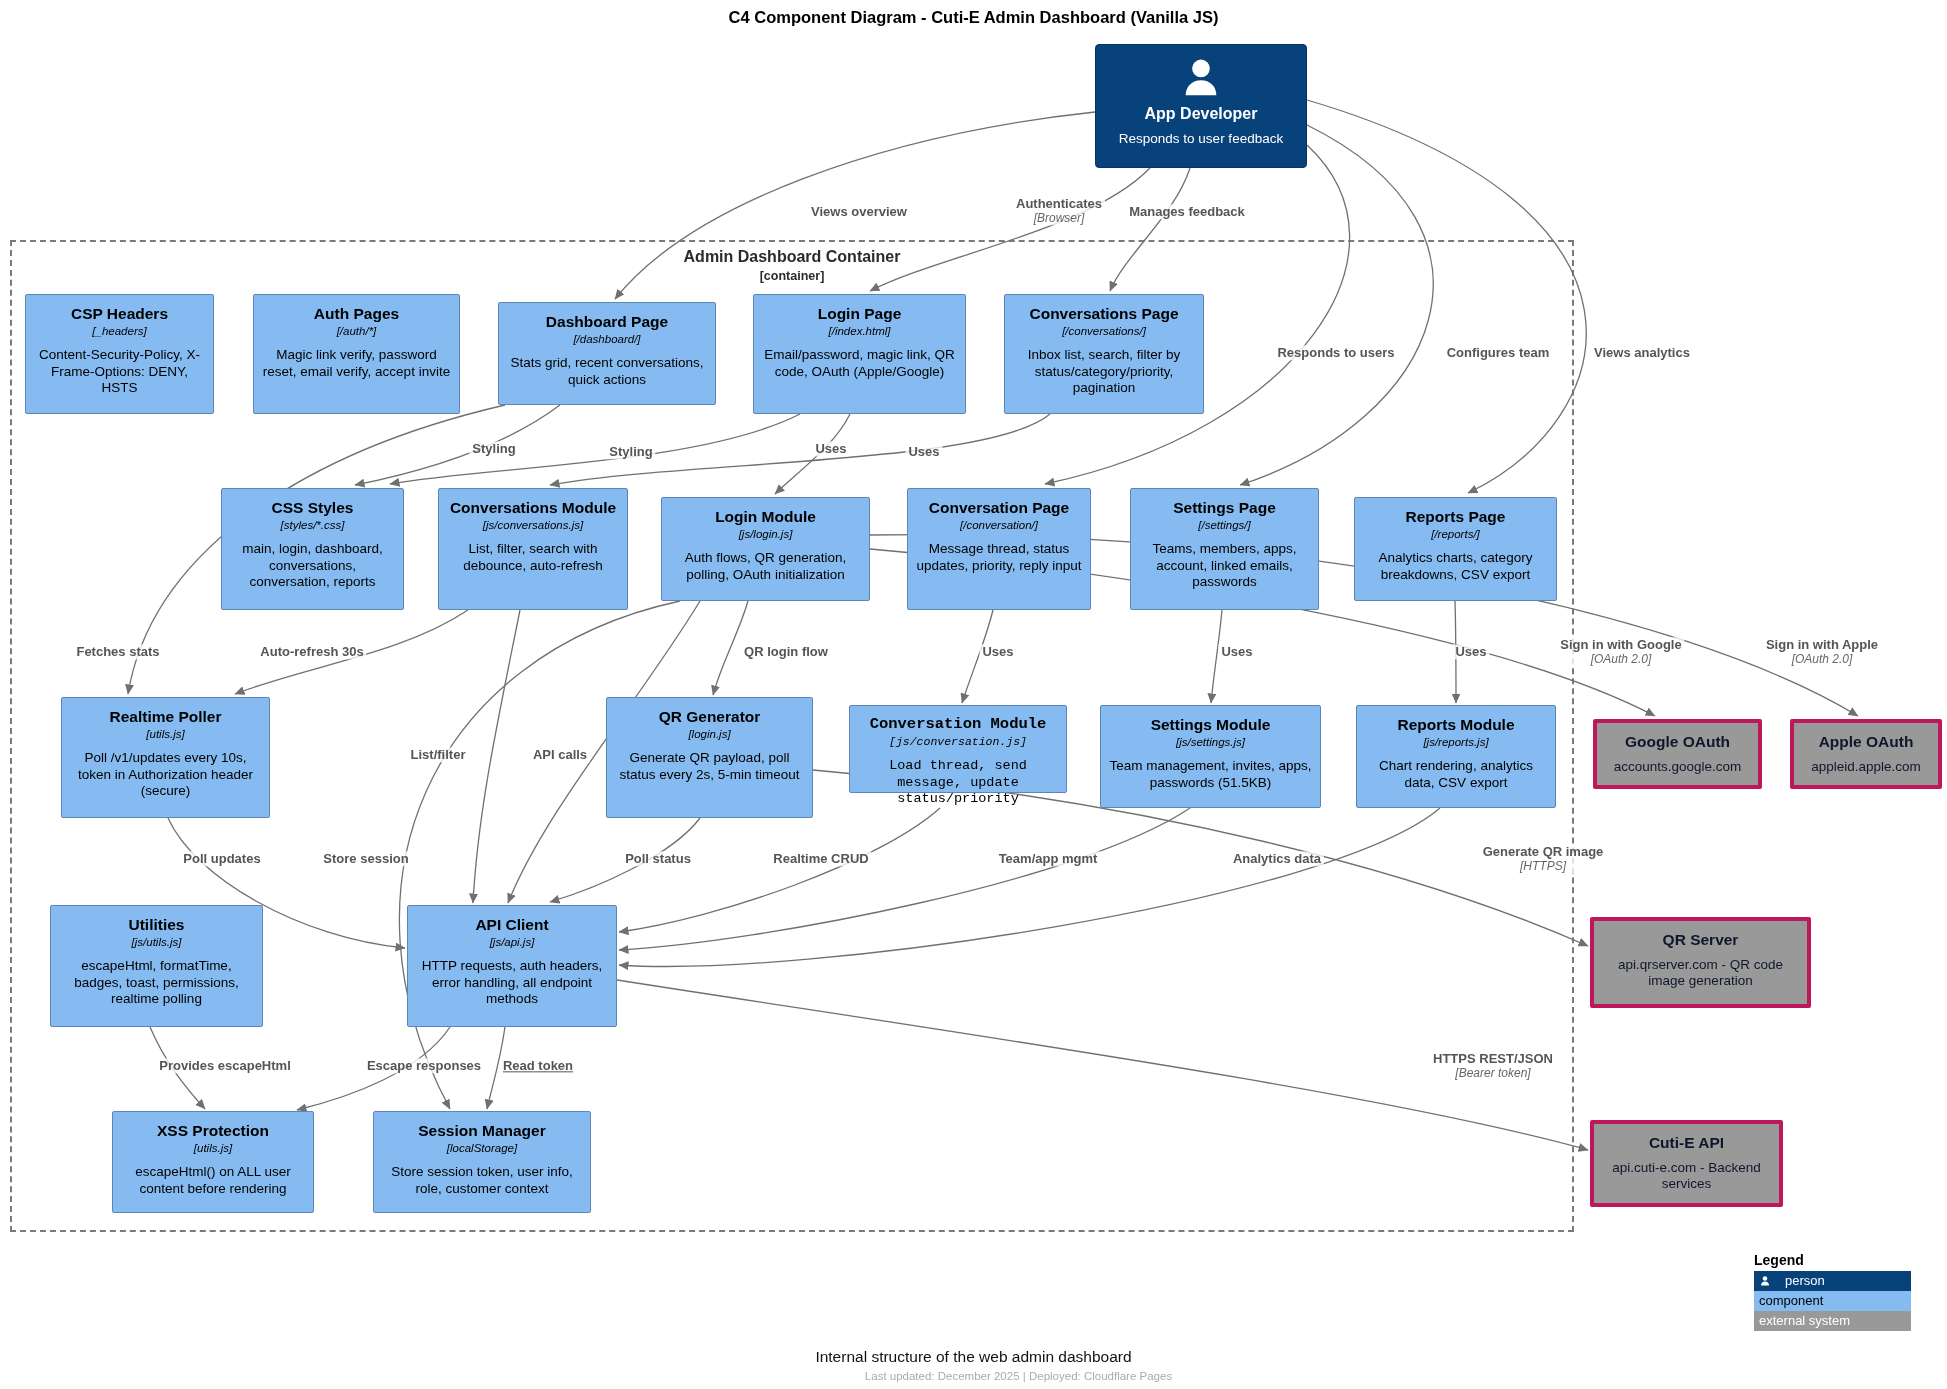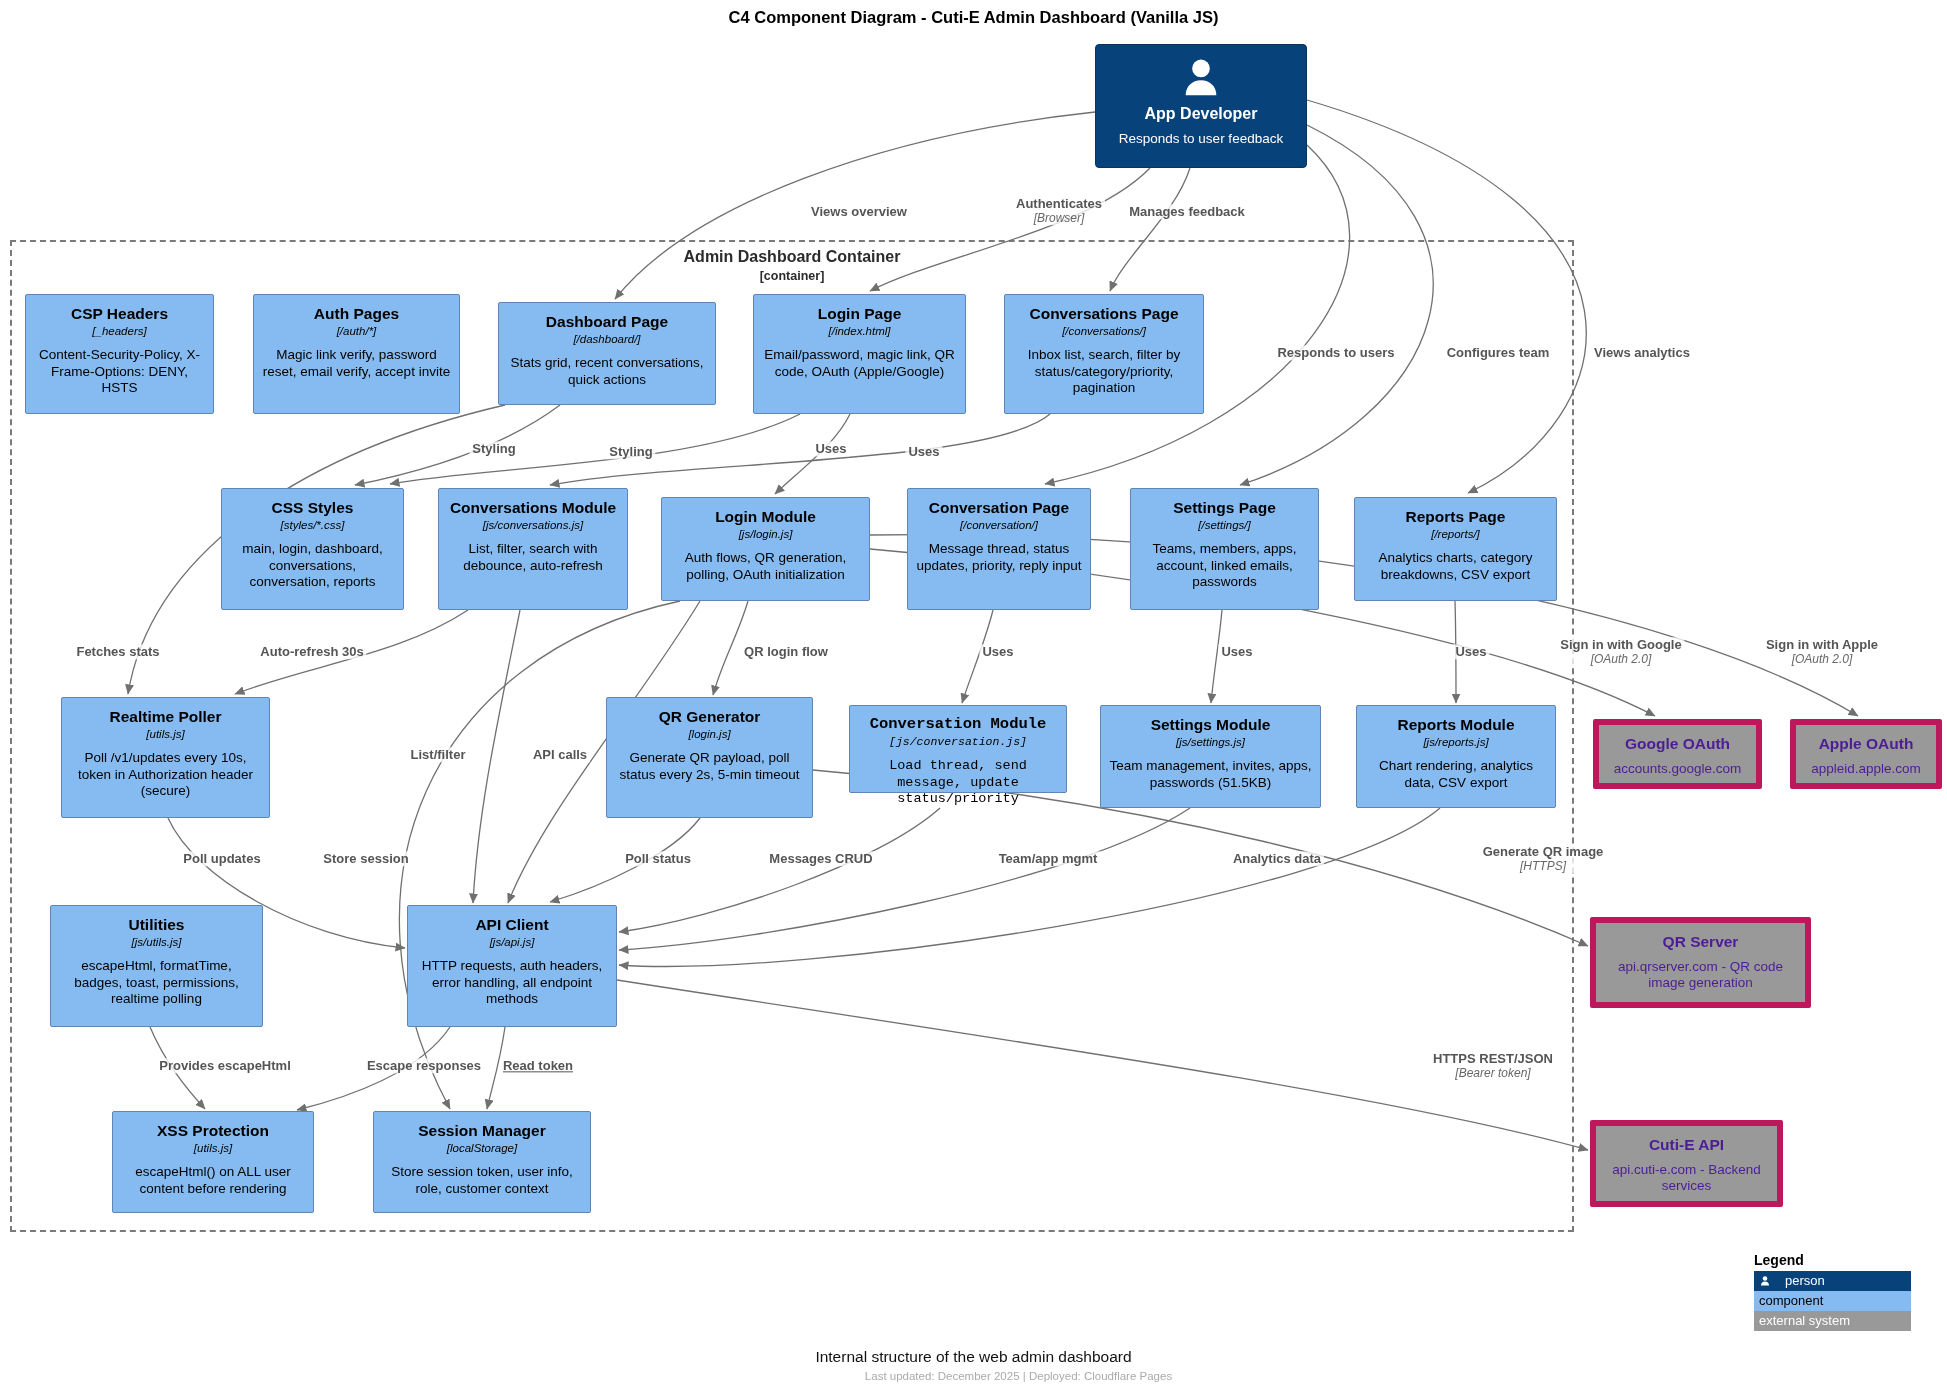--- a/index.html
+++ b/index.html
@@ -15,21 +15,21 @@
   .boundary-label{position:absolute;top:6px;left:0;right:0;text-align:center;
     font-weight:bold;font-size:16px;color:#2b2b2b;}
   .boundary-sublabel{font-size:12.5px;font-weight:bold;color:#2b2b2b;}
 
   #edges{position:absolute;left:0;top:0;}
   .edge{fill:none;stroke:#707070;stroke-width:1.3px;}
 
   .node{position:absolute;box-sizing:border-box;text-align:center;padding:8px 6px;border-radius:2px;}
   .node.component{background:#85bbf0;border:1px solid #5e85b5;color:#000;}
   .node.person{background:#08427b;border:1px solid #06345f;color:#fff;border-radius:4px;}
-  .node.external{background:#999999;border:6px solid #be185d;color:#4c1d95;}
+  .node.external{background:#999999;border:4px solid #be185d;color:#0f172a;}
   .ntitle{font-weight:bold;font-size:15.5px;line-height:1.15;margin-top:2px;}
   .nsub{font-size:11.5px;font-style:italic;margin-top:2px;line-height:1.1;}
   .nsub:empty{display:none;}
   .nbody{font-size:13.5px;margin-top:10px;line-height:1.22;}
   .person-icon{width:46px;height:46px;margin:2px auto 0;display:block;}
   .node.person .ntitle{font-size:16px;margin-top:4px;}
   .node.person .nbody{margin-top:8px;font-size:13.5px;text-align:center;}
   .node.external .nbody{margin-top:8px;}
 
   .elabel{position:absolute;transform:translate(-50%,-50%);font-size:13px;font-weight:bold;
@@ -191,21 +191,21 @@
     <div class="elabel" style="left: 222px; top: 859px;">
       <div>Poll updates</div>
     </div>
     <div class="elabel" style="left: 366px; top: 859px;">
       <div>Store session</div>
     </div>
     <div class="elabel" style="left: 658px; top: 859px;">
       <div>Poll status</div>
     </div>
     <div class="elabel" style="left: 821px; top: 859px;">
-      <div>Messages CRUD</div>
+      <div>Realtime CRUD</div>
     </div>
     <div class="elabel" style="left: 1048px; top: 859px;">
       <div>Team/app mgmt</div>
     </div>
     <div class="elabel" style="left: 1277px; top: 859px;">
       <div>Analytics data</div>
     </div>
     <div class="elabel" style="left: 1543px; top: 859px;">
       <div>Generate QR image</div>
       <div class="esub">[HTTPS]</div>

